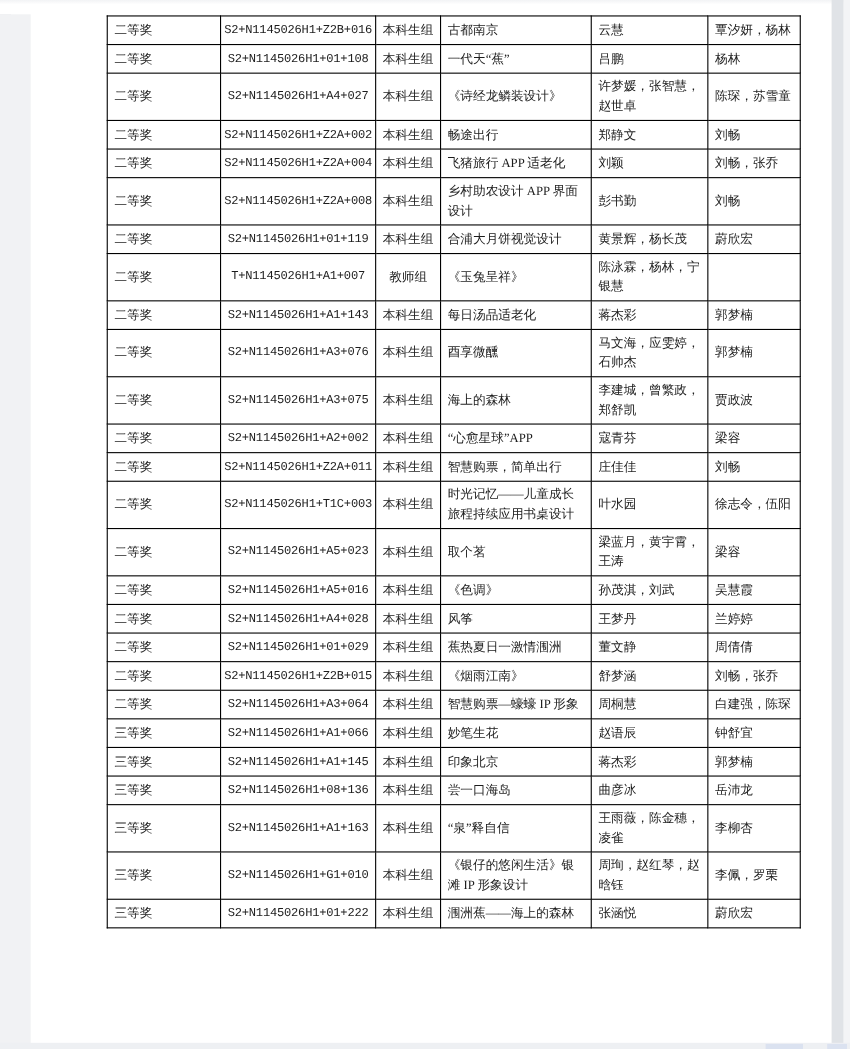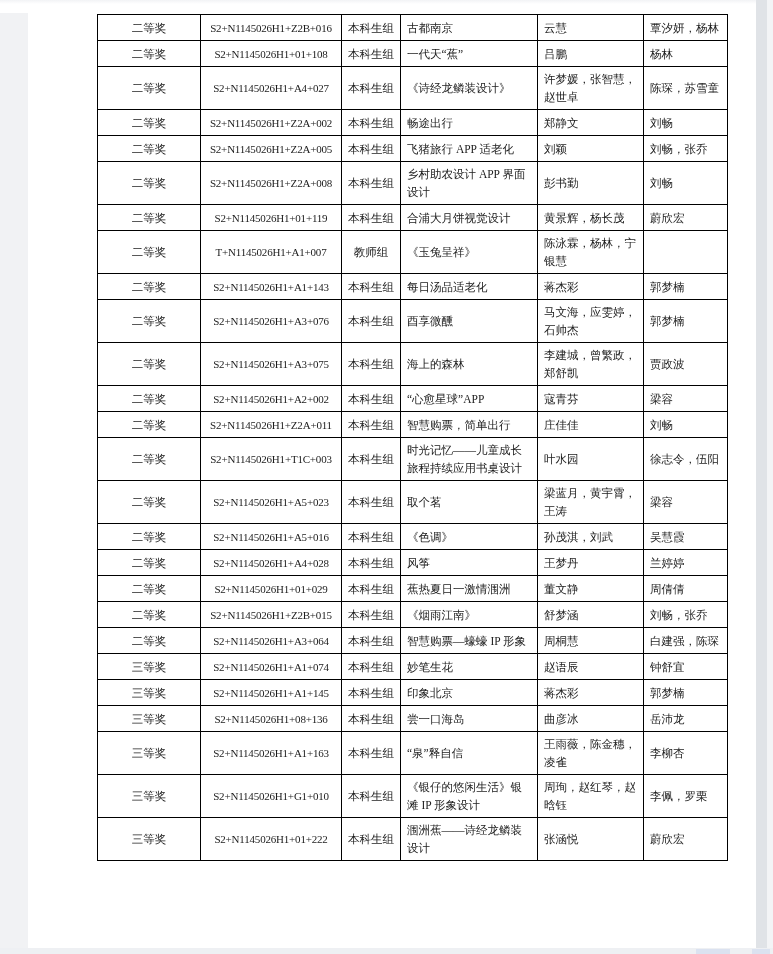--- a/index.html
+++ b/index.html
@@ -76,24 +76,24 @@
     vertical-align: middle;
     word-break: break-all;
   }
   .award-table col.c-award   { width: 103px; }
   .award-table col.c-code    { width: 141px; }
   .award-table col.c-group   { width: 59px;  }
   .award-table col.c-title   { width: 137px; }
   .award-table col.c-authors { width: 106px; }
   .award-table col.c-adv     { width: 84px;  }
 
-  .award-table td.cell-award  { text-align: center; }
+  .award-table td.cell-award  { }
   .award-table td.cell-code   {
     text-align: center;
-    font-family: Liberation Serif, serif;
+    font-family: Liberation Mono, monospace;
     font-size: 11px;
     letter-spacing: -0.2px;
     white-space: nowrap;
     padding: 3px 1px;
   }
   .award-table td.cell-group  { text-align: center; padding: 3px 2px; }
   .award-table td.cell-title,
   .award-table td.cell-authors,
   .award-table td.cell-adv    { text-align: left; }
   .award-table tr { height: 26px; }
@@ -144,21 +144,21 @@
           <tr>
     <td class="cell-award">二等奖</td>
     <td class="cell-code">S2+N1145026H1+Z2A+002</td>
     <td class="cell-group">本科生组</td>
     <td class="cell-title">畅途出行</td>
     <td class="cell-authors">郑静文</td>
     <td class="cell-adv">刘畅</td>
   </tr>
           <tr>
     <td class="cell-award">二等奖</td>
-    <td class="cell-code">S2+N1145026H1+Z2A+005</td>
+    <td class="cell-code">S2+N1145026H1+Z2A+004</td>
     <td class="cell-group">本科生组</td>
     <td class="cell-title">飞猪旅行 APP 适老化</td>
     <td class="cell-authors">刘颖</td>
     <td class="cell-adv">刘畅，张乔</td>
   </tr>
           <tr>
     <td class="cell-award">二等奖</td>
     <td class="cell-code">S2+N1145026H1+Z2A+008</td>
     <td class="cell-group">本科生组</td>
     <td class="cell-title">乡村助农设计 APP 界面设计</td>
@@ -272,21 +272,21 @@
           <tr>
     <td class="cell-award">二等奖</td>
     <td class="cell-code">S2+N1145026H1+A3+064</td>
     <td class="cell-group">本科生组</td>
     <td class="cell-title">智慧购票—蠔蠔 IP 形象</td>
     <td class="cell-authors">周桐慧</td>
     <td class="cell-adv">白建强，陈琛</td>
   </tr>
           <tr>
     <td class="cell-award">三等奖</td>
-    <td class="cell-code">S2+N1145026H1+A1+074</td>
+    <td class="cell-code">S2+N1145026H1+A1+066</td>
     <td class="cell-group">本科生组</td>
     <td class="cell-title">妙笔生花</td>
     <td class="cell-authors">赵语辰</td>
     <td class="cell-adv">钟舒宜</td>
   </tr>
           <tr>
     <td class="cell-award">三等奖</td>
     <td class="cell-code">S2+N1145026H1+A1+145</td>
     <td class="cell-group">本科生组</td>
     <td class="cell-title">印象北京</td>
@@ -314,21 +314,21 @@
     <td class="cell-code">S2+N1145026H1+G1+010</td>
     <td class="cell-group">本科生组</td>
     <td class="cell-title">《银仔的悠闲生活》银滩 IP 形象设计</td>
     <td class="cell-authors">周珣，赵红琴，赵晗钰</td>
     <td class="cell-adv">李佩，罗栗</td>
   </tr>
           <tr>
     <td class="cell-award">三等奖</td>
     <td class="cell-code">S2+N1145026H1+01+222</td>
     <td class="cell-group">本科生组</td>
-    <td class="cell-title">涠洲蕉——诗经龙鳞装设计</td>
+    <td class="cell-title">涠洲蕉——海上的森林</td>
     <td class="cell-authors">张涵悦</td>
     <td class="cell-adv">蔚欣宏</td>
   </tr>
         </tbody>
     </table>
   </div>
 
   <div class="v-scrollbar"></div>
   <div class="v-scroll-gutter"></div>
   <div class="bottom-bar"></div>

